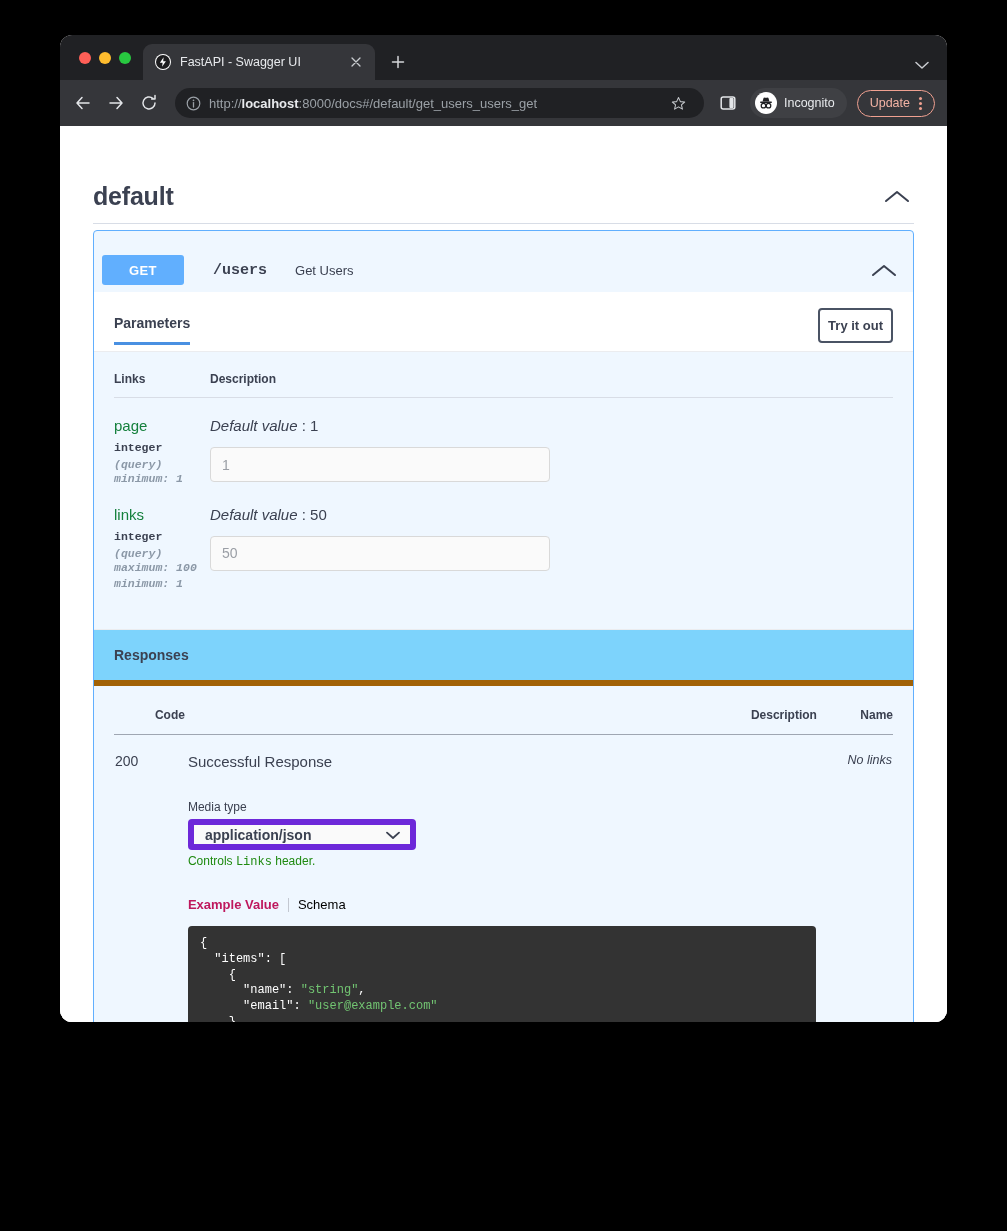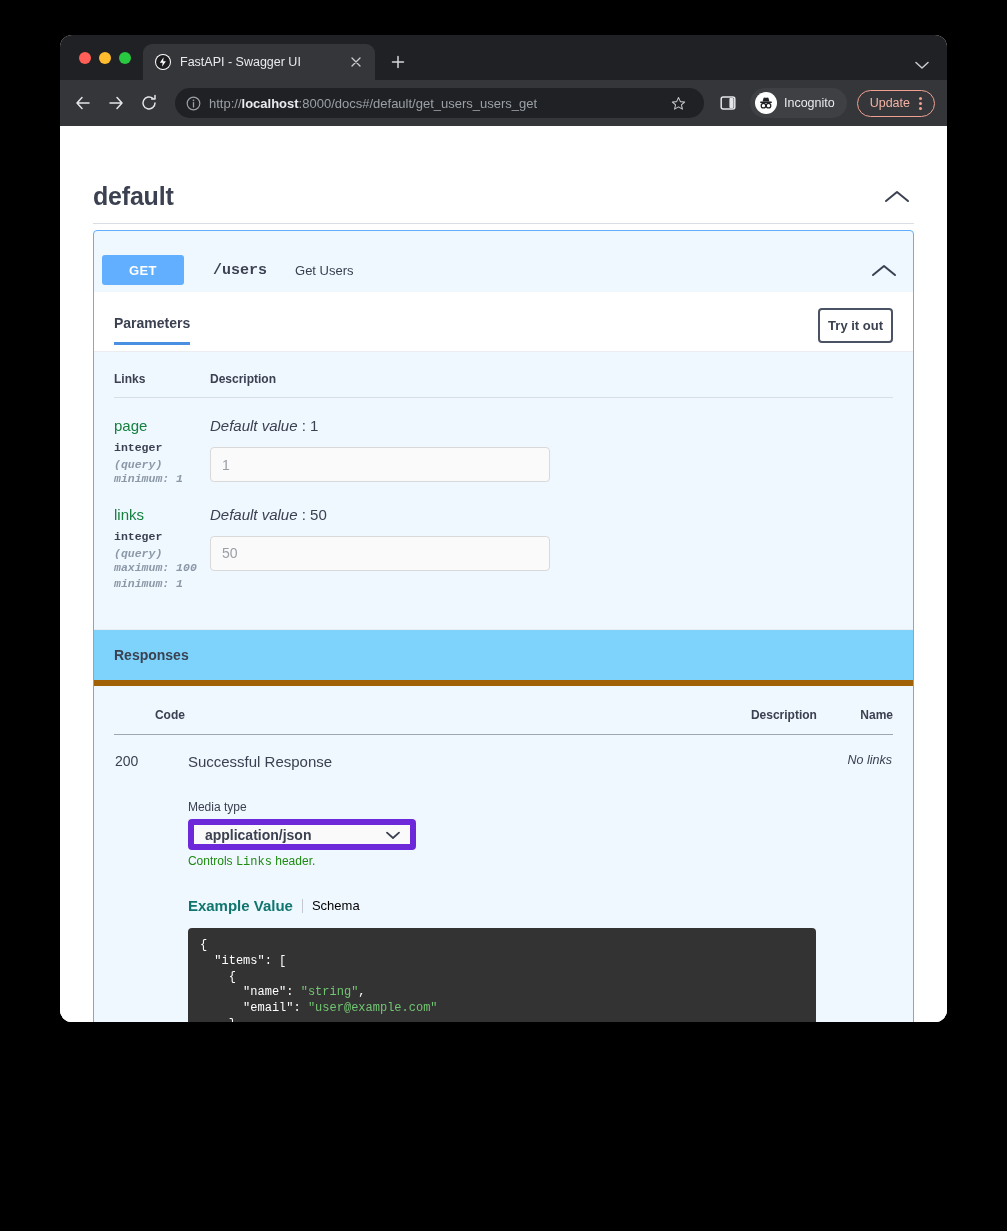--- a/index.html
+++ b/index.html
@@ -404,21 +404,21 @@
   .media-hint code {
     font-family: "Liberation Mono", monospace;
     font-size: 12px;
   }
 
   .example-tabs {
     display: flex; align-items: center;
     gap: 9px;
     margin-top: 28px;
   }
-  .ex-tab-active { font-size: 15px; font-weight: 700; color: #0f766e; }
+  .ex-tab-active { font-size: 13px; font-weight: 700; color: #be185d; }
   .ex-divider { width: 1px; height: 14px; background: #c3c8d1; }
   .ex-tab { font-size: 13px; color: #000000; }
 
   .code-block {
     margin-top: 14px;
     background: #333333;
     border-radius: 4px;
     padding: 10px 12px 12px 12px;
     width: 628px;
   }

